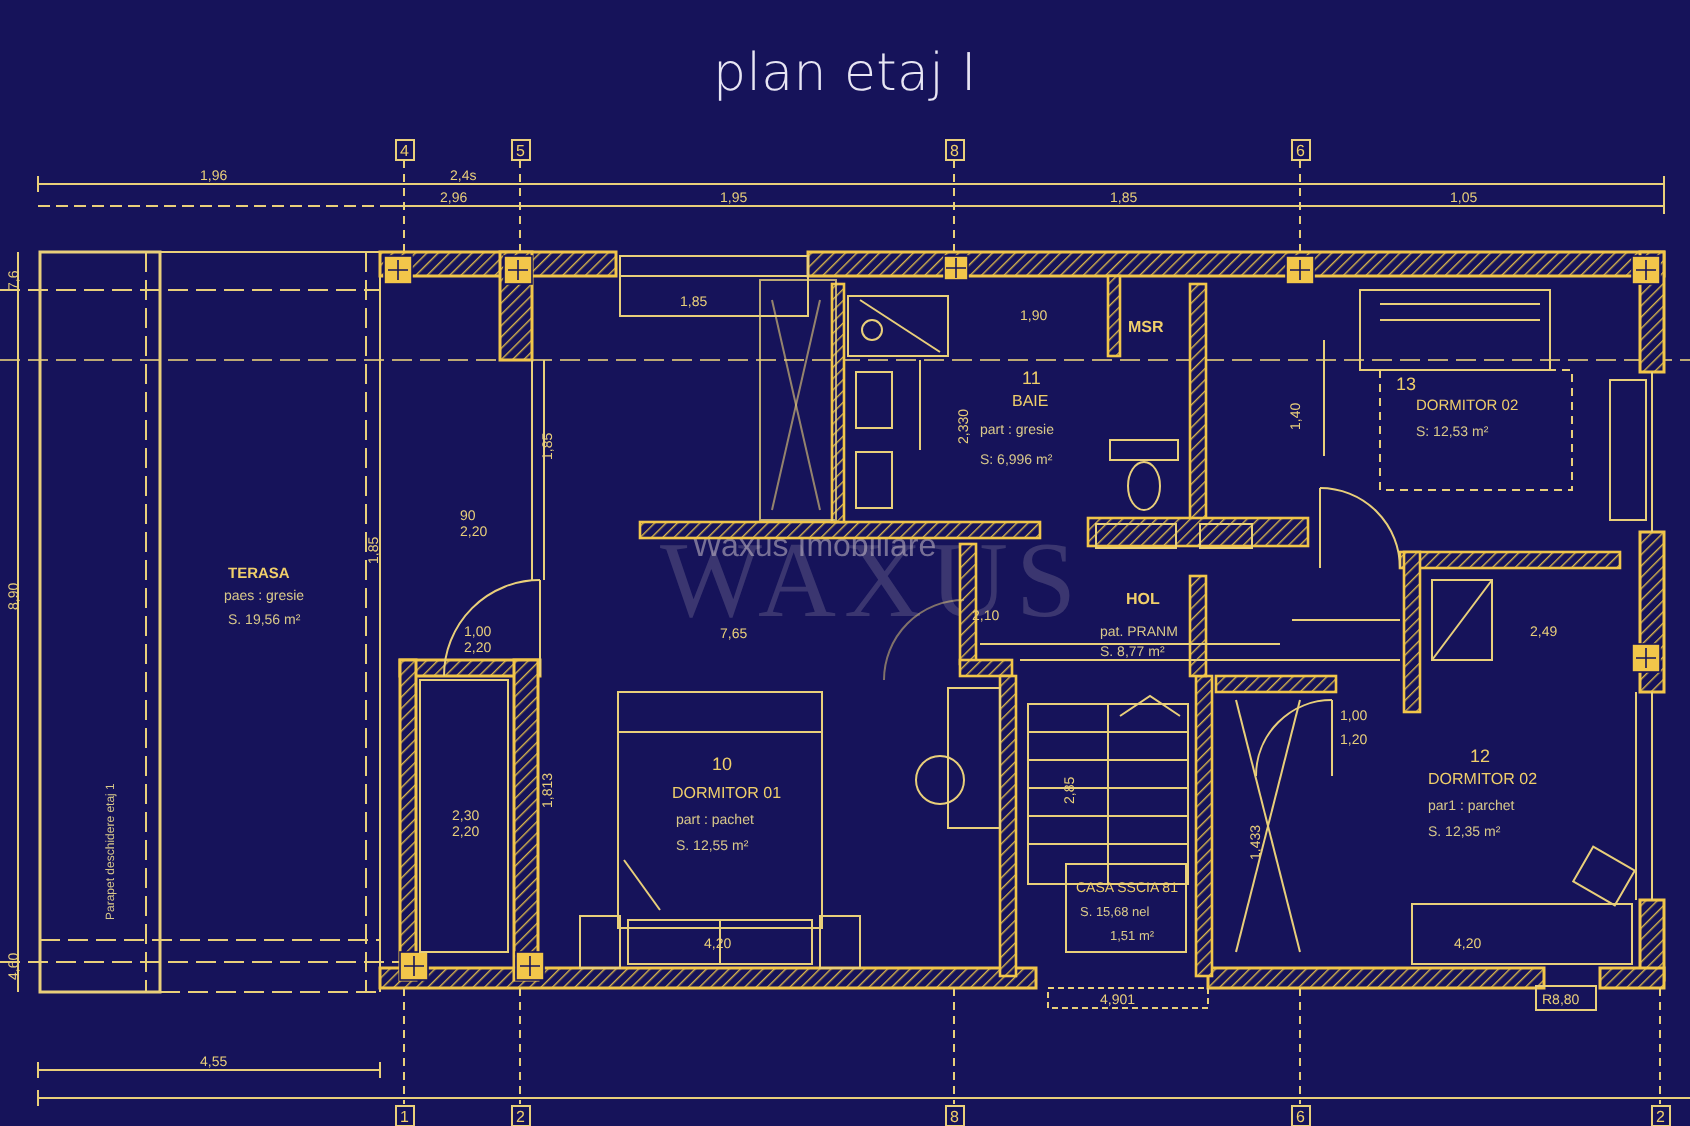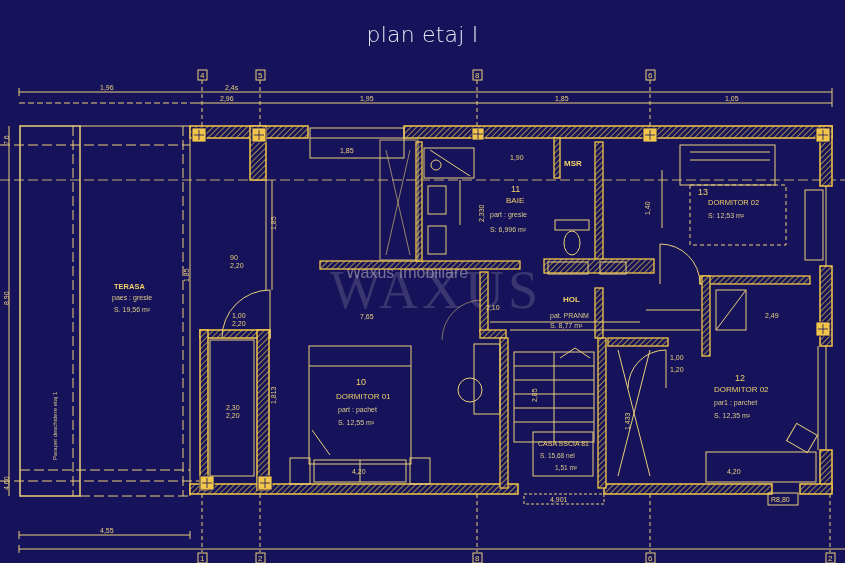--- a/index.html
+++ b/index.html
@@ -4,21 +4,21 @@
 <style>
   html, body { margin: 0; padding: 0; }
   body {
     width: 845px; height: 563px; overflow: hidden;
     background: #16135a;
     font-family: "Liberation Sans", sans-serif;
     position: relative;
   }
   .title {
     position: absolute; left: 0; width: 845px; top: 22px;
-    text-align: center; color: #e8e6f4; font-size: 22px;
+    text-align: center; color: #e8e6f4; font-size: 26px;
     font-family: "DejaVu Sans", sans-serif; font-weight: 300; letter-spacing: 0.2px;
   }
   svg.plan { position: absolute; left: 0; top: 0; }
   .dim { font-family: "Liberation Sans", sans-serif; font-size: 7px; fill: #e9cf7a; }
   .lbl { font-family: "Liberation Sans", sans-serif; fill: #f0cf6a; }
   .lbl-sm { font-family: "Liberation Sans", sans-serif; fill: #d9c98a; }
   .axis-tag { font-family: "Liberation Sans", sans-serif; font-size: 8px; fill: #f0cf6a; }
   .wm-text { font-family: "Liberation Sans", sans-serif; fill: rgba(200,190,200,0.55); }
   .wm-big { font-family: "Liberation Serif", serif; fill: rgba(190,180,190,0.22); }
 </style>

